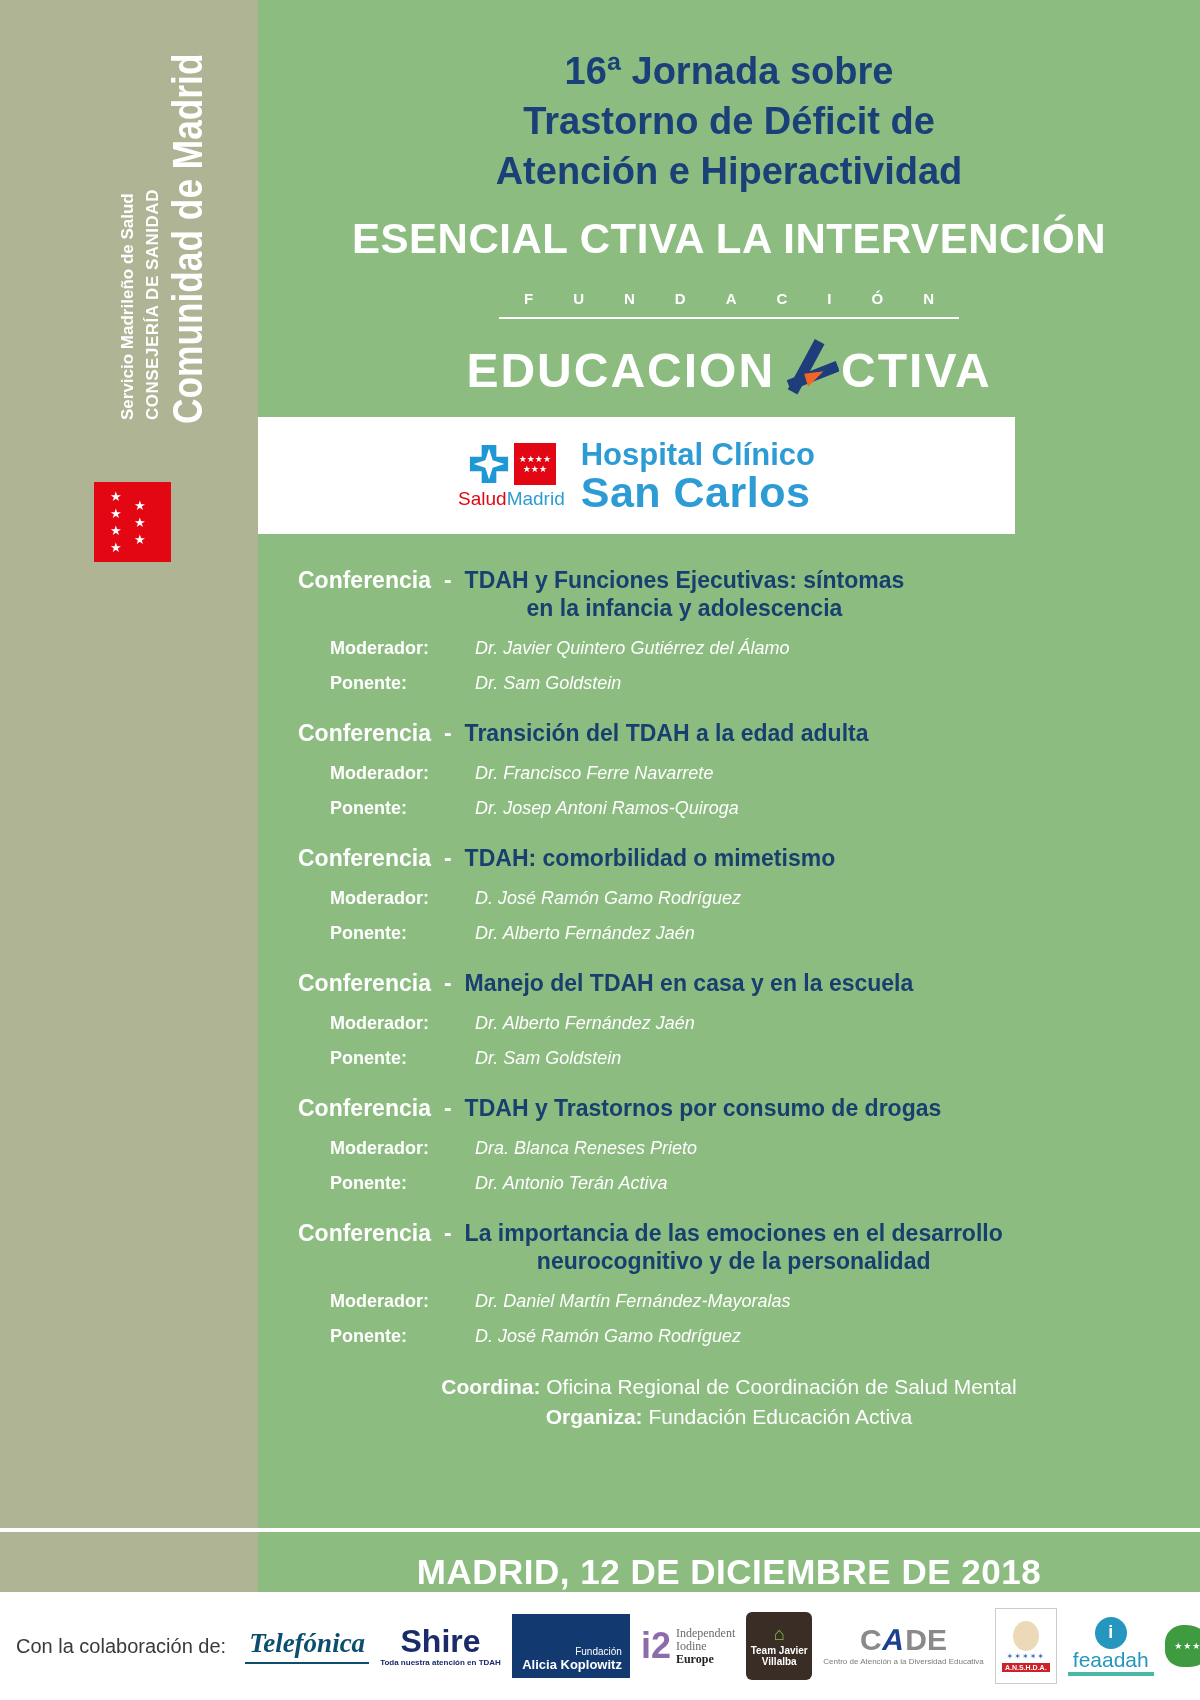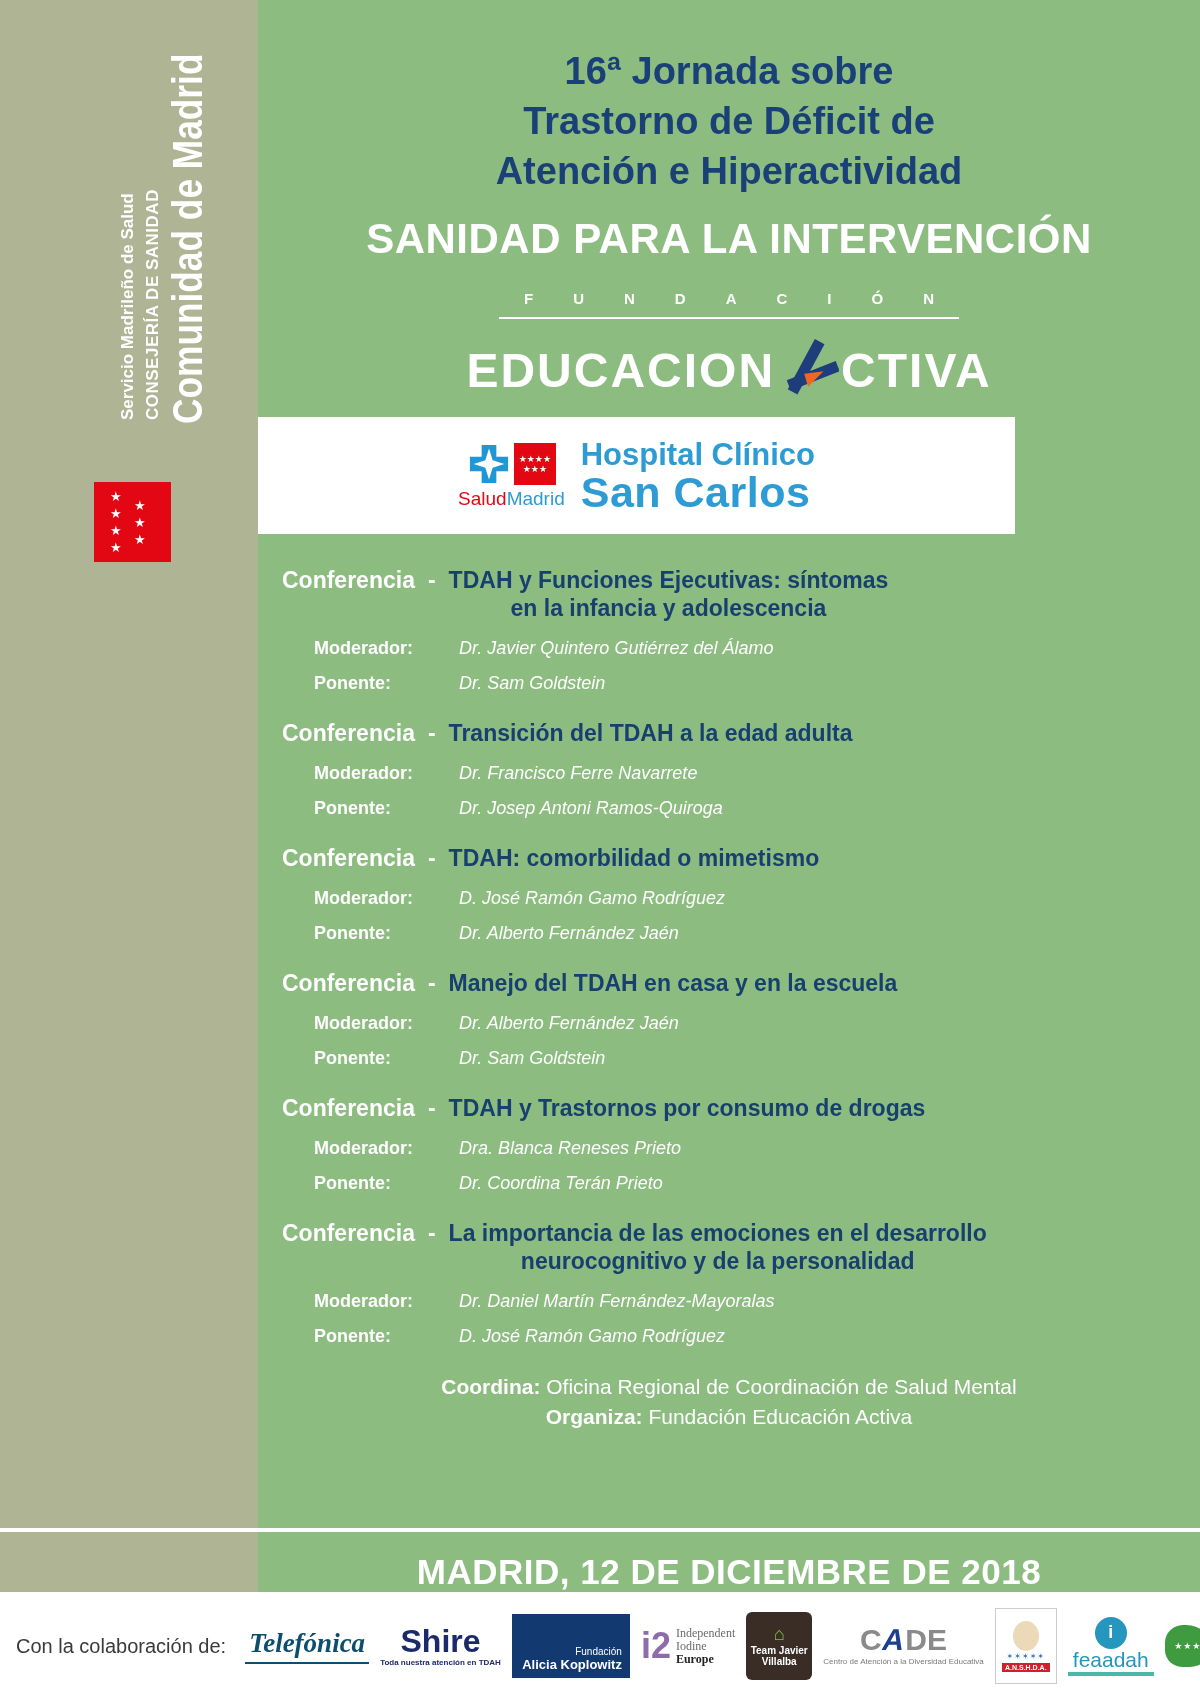--- a/index.html
+++ b/index.html
@@ -32,21 +32,21 @@
   .sm-logo { display:flex; flex-direction:column; align-items:center; }
   .sm-row { display:flex; align-items:center; gap:3px; }
   .sm-red { width:42px; height:42px; background:#e30613; display:flex; flex-direction:column; align-items:center; justify-content:center; color:#fff; font-size:9px; line-height:10px; }
   .sm-text { font-size:19px; margin-top:2px; }
   .sm-text .salud { color:#e30613; }
   .sm-text .madrid { color:#2d9bd4; }
   .hosp-text { display:flex; flex-direction:column; color:#2d9bd4; font-weight:bold; text-align:left; }
   .hosp-line1 { font-size:31px; line-height:32px;text-align:right; }
   .hosp-line2 { font-size:43px; line-height:42px; letter-spacing:0.5px; }
   
-  .conf-list { margin-top:32px; padding-left:24px; }
+  .conf-list { margin-top:32px; padding-left:40px; }
   .conf-row { display:flex; gap:13px; margin-bottom:13px; font-size:23px; font-weight:bold; line-height:28px; }
   .conf-label { color:#ffffff; }
   .conf-dash { color:#ffffff; }
   .conf-title { color:#17406f; text-align:center; }
   .person-row { display:flex; padding-left:32px; font-size:18px; line-height:27px; color:#ffffff; margin-bottom:8px; }
   .person-label { font-weight:bold; width:145px; flex:none; }
   .person-name { font-style:italic; }
   .person-row.last { margin-bottom:22px; }
   
   .credits { margin-top:6px; text-align:center; color:#ffffff; font-size:21px; line-height:30px; }
@@ -110,21 +110,21 @@
 
   <div class="main">
 
     <div class="jornada">
       <div>16ª Jornada sobre</div>
       <div>Trastorno de Déficit de</div>
       <div>Atención e Hiperactividad</div>
     </div>
 
     <div class="subtitle">
-      <div>SANIDAD PARA LA INTERVENCIÓN</div>
+      <div>ESENCIAL CTIVA LA INTERVENCIÓN</div>
     </div>
 
     <div class="fundacion">
       <span>FUNDACIÓN</span>
     </div>
 
     <div class="brand">
       <span>EDUCACION</span>
       <svg class="a-icon" viewBox="0 0 90 100">
         <g stroke="#1d3d7b" stroke-width="17" fill="none">
@@ -240,21 +240,21 @@
           <span class="conf-title">
             <div>TDAH y Trastornos por consumo de drogas</div>
           </span>
         </div>
         <div class="person-row">
           <span class="person-label">Moderador:</span>
           <span class="person-name">Dra. Blanca Reneses Prieto</span>
         </div>
         <div class="person-row last">
           <span class="person-label">Ponente:</span>
-          <span class="person-name">Dr. Coordina Terán Prieto</span>
+          <span class="person-name">Dr. Antonio Terán Activa</span>
         </div>
       </div>
 
       <div>
         <div class="conf-row">
           <span class="conf-label">Conferencia</span>
           <span class="conf-dash">-</span>
           <span class="conf-title">
             <div>La importancia de las emociones en el desarrollo</div>
             <div>neurocognitivo y de la personalidad</div>

